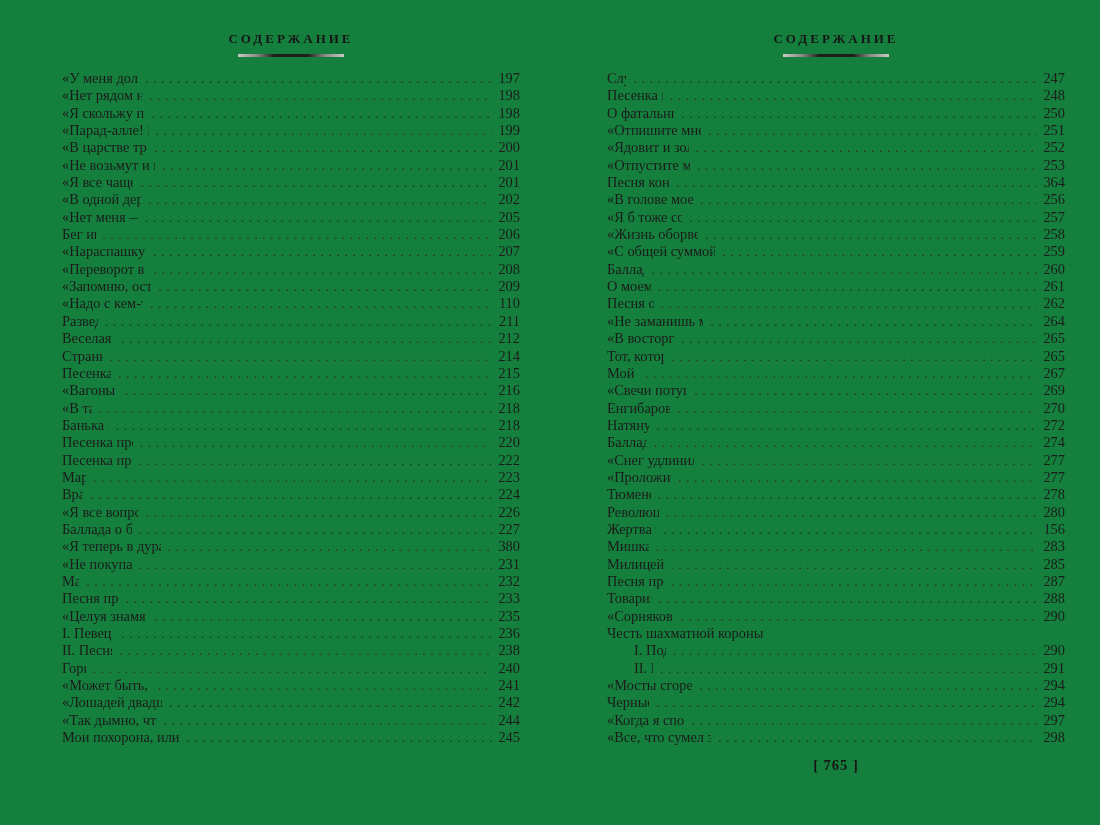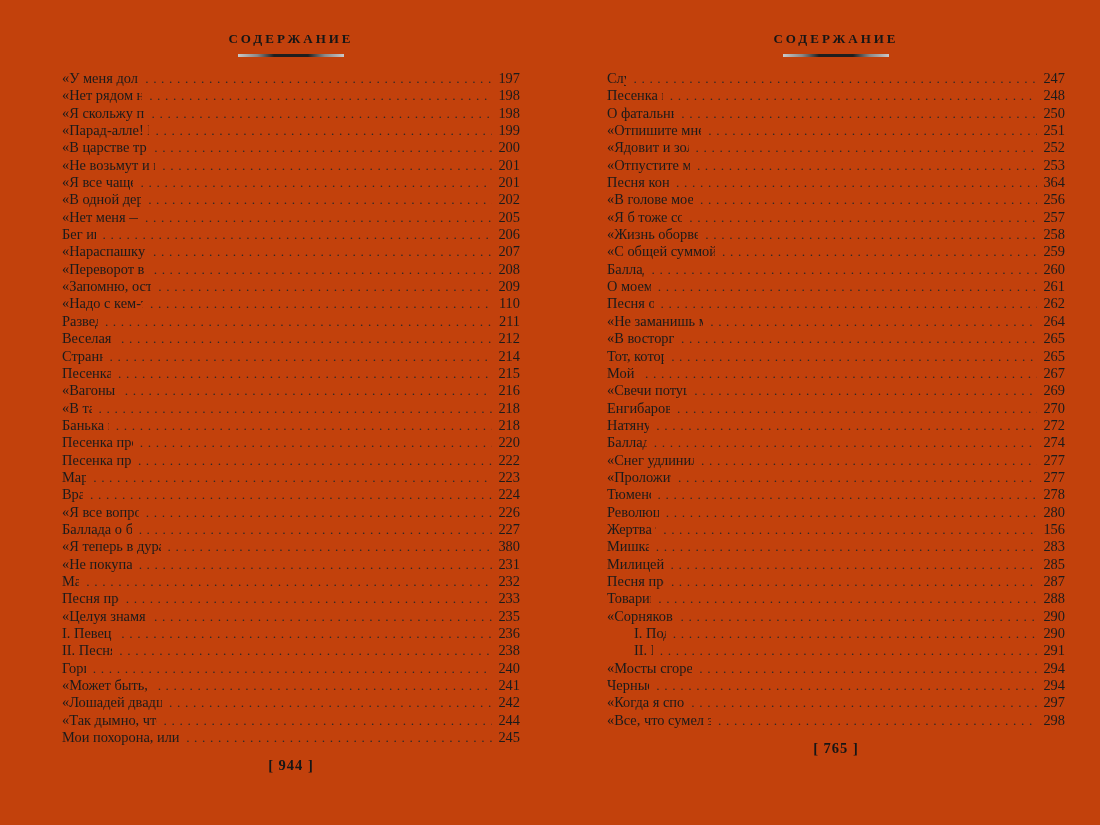--- a/index.html
+++ b/index.html
@@ -1,20 +1,20 @@
 <!DOCTYPE html>
 <html><head>
 <meta charset="utf-8">
 <style>
   html, body { margin: 0; padding: 0; background: #ffffff; }
   .spread {
     position: relative;
     width: 1100px;
     height: 825px;
-    background: #c2410c;
+    background: #15803d;
     font-family: "Liberation Serif", "DejaVu Serif", serif;
     color: #1b1b1b;
     overflow: hidden;
   }
   .column { position: absolute; top: 31px; width: 458px; }
   .column.left  { left: 62px; }
   .column.right { left: 607px; }
   .heading {
     font-size: 13px;
     font-weight: bold;
@@ -263,21 +263,20 @@
           <span class="title">«Так дымно, что в зеркале нет отраженья...»</span>
           <span class="dots"></span>
           <span class="pagenum">244</span>
         </div>
         <div class="row">
           <span class="title">Мои похорона, или Страшный сон очень смелого человека</span>
           <span class="dots"></span>
           <span class="pagenum">245</span>
         </div>
       </div>
-    <footer class="folio">[ 944 ]</footer>
   </section>
 
   <section class="column right">
     <header>
       <h1 class="heading">СОДЕРЖАНИЕ</h1>
       <div class="rule"></div>
     </header>
     <div class="toc">
         <div class="row">
           <span class="title">Случай</span>
@@ -432,20 +431,23 @@
         <div class="row">
           <span class="title">Товарищи ученые</span>
           <span class="dots"></span>
           <span class="pagenum">288</span>
         </div>
         <div class="row">
           <span class="title">«Сорняков, когда созреют...»</span>
           <span class="dots"></span>
           <span class="pagenum">290</span>
         </div>
+        <div class="row">
+          <span class="title">Честь шахматной короны</span>
+        </div>
         <div class="row indent">
           <span class="title">I. Подготовка</span>
           <span class="dots"></span>
           <span class="pagenum">290</span>
         </div>
         <div class="row indent">
           <span class="title">II. Игра</span>
           <span class="dots"></span>
           <span class="pagenum">291</span>
         </div>

